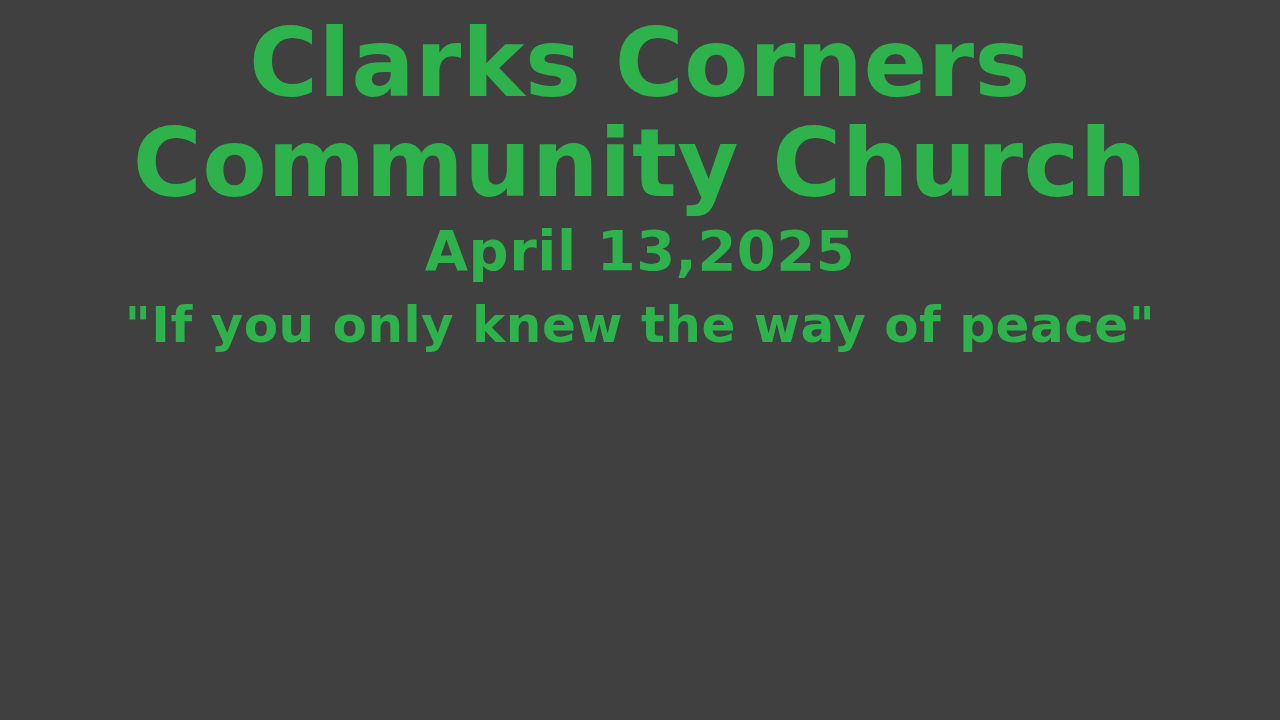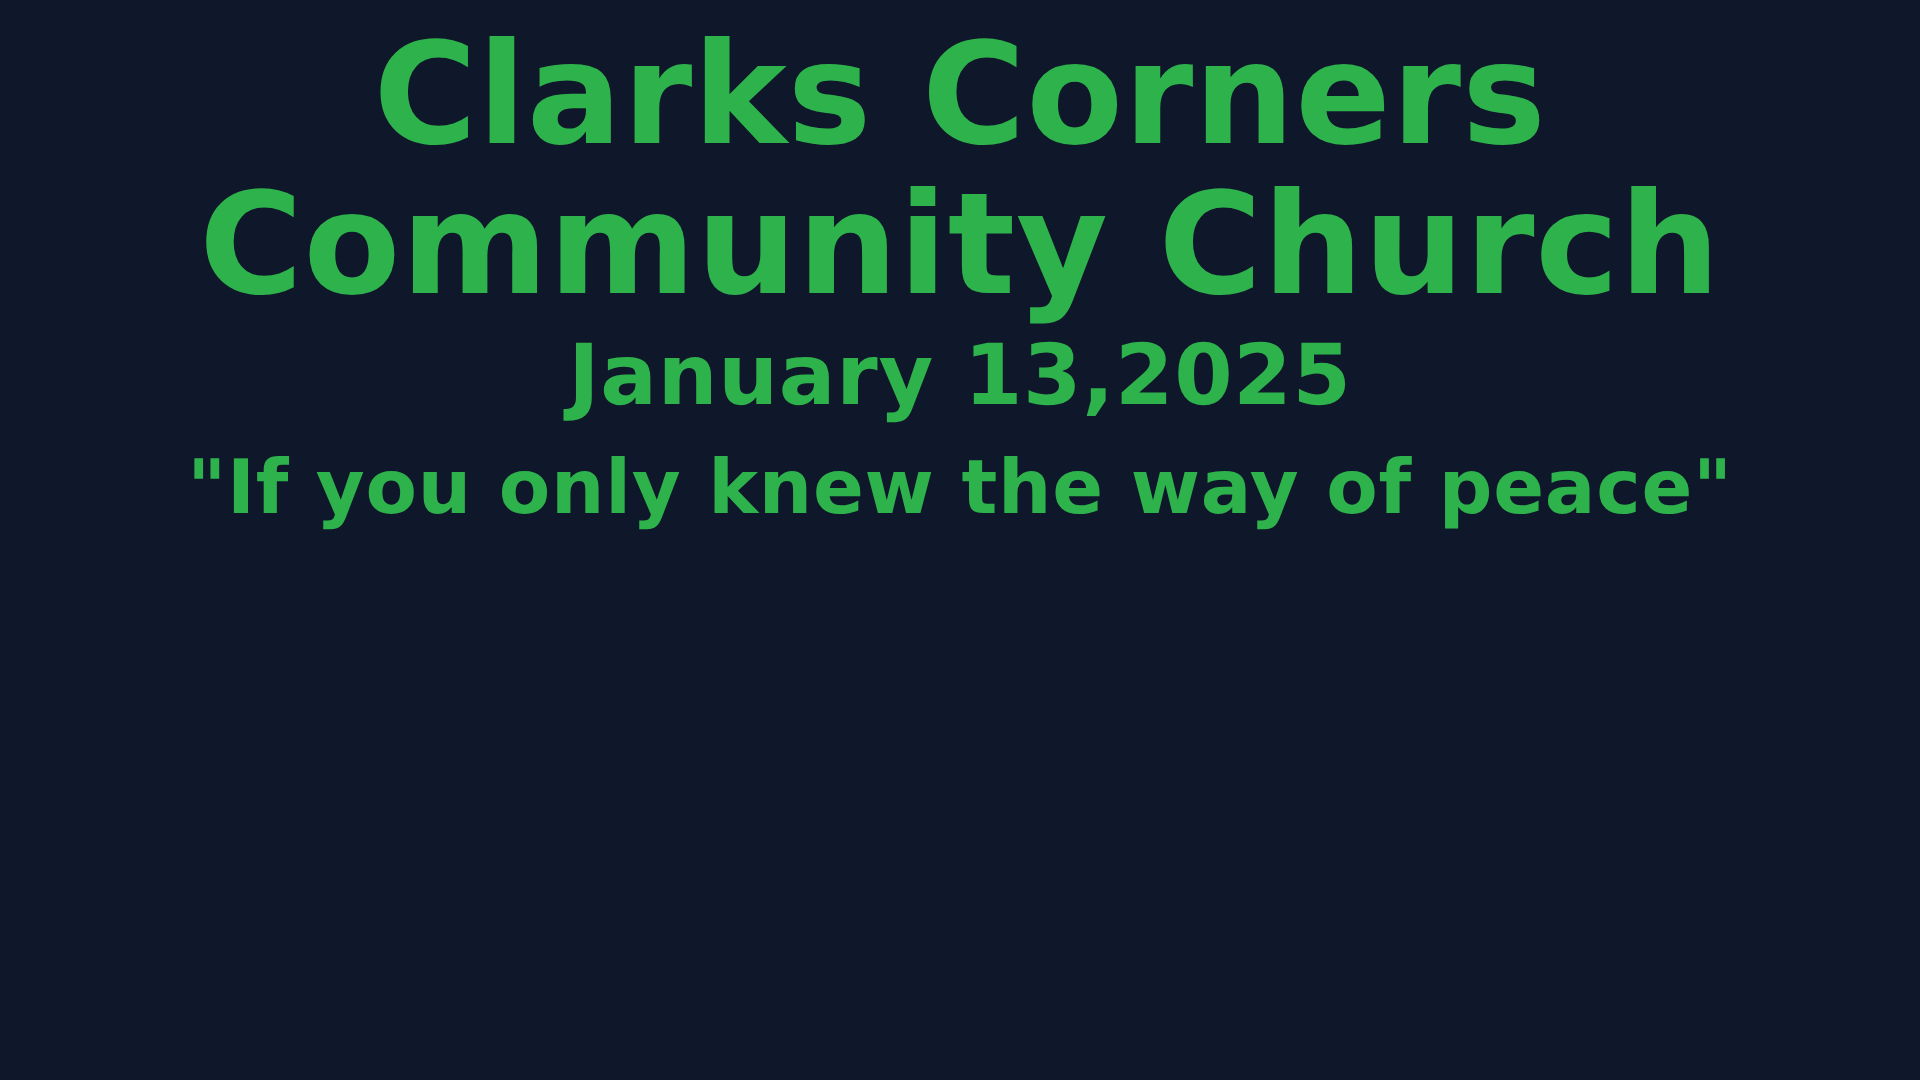--- a/index.html
+++ b/index.html
@@ -70,27 +70,27 @@
     position: absolute;
     left: 0;
     top: 370px;
     width: 1280px;
     height: 350px;
   }
 </style>
 </head>
 <body>
 
-<div id="slide" style="background: #0f172a;">
+<div id="slide" style="background: #404040;">
 
   <div id="text-block">
 
     <h1 class="slide-title" style="color: rgb(46, 178, 76);">Clarks Corners Community Church</h1>
 
-    <div class="slide-date" style="color: rgb(46, 178, 76);">January 13,2025</div>
+    <div class="slide-date" style="color: rgb(46, 178, 76);">April 13,2025</div>
 
     <div class="slide-quote" style="color: rgb(46, 178, 76);">"If you only knew the way of peace"</div>
 
   </div>
 
   <div class="slide-body-empty"></div>
 
 </div>
 
 </body></html>

